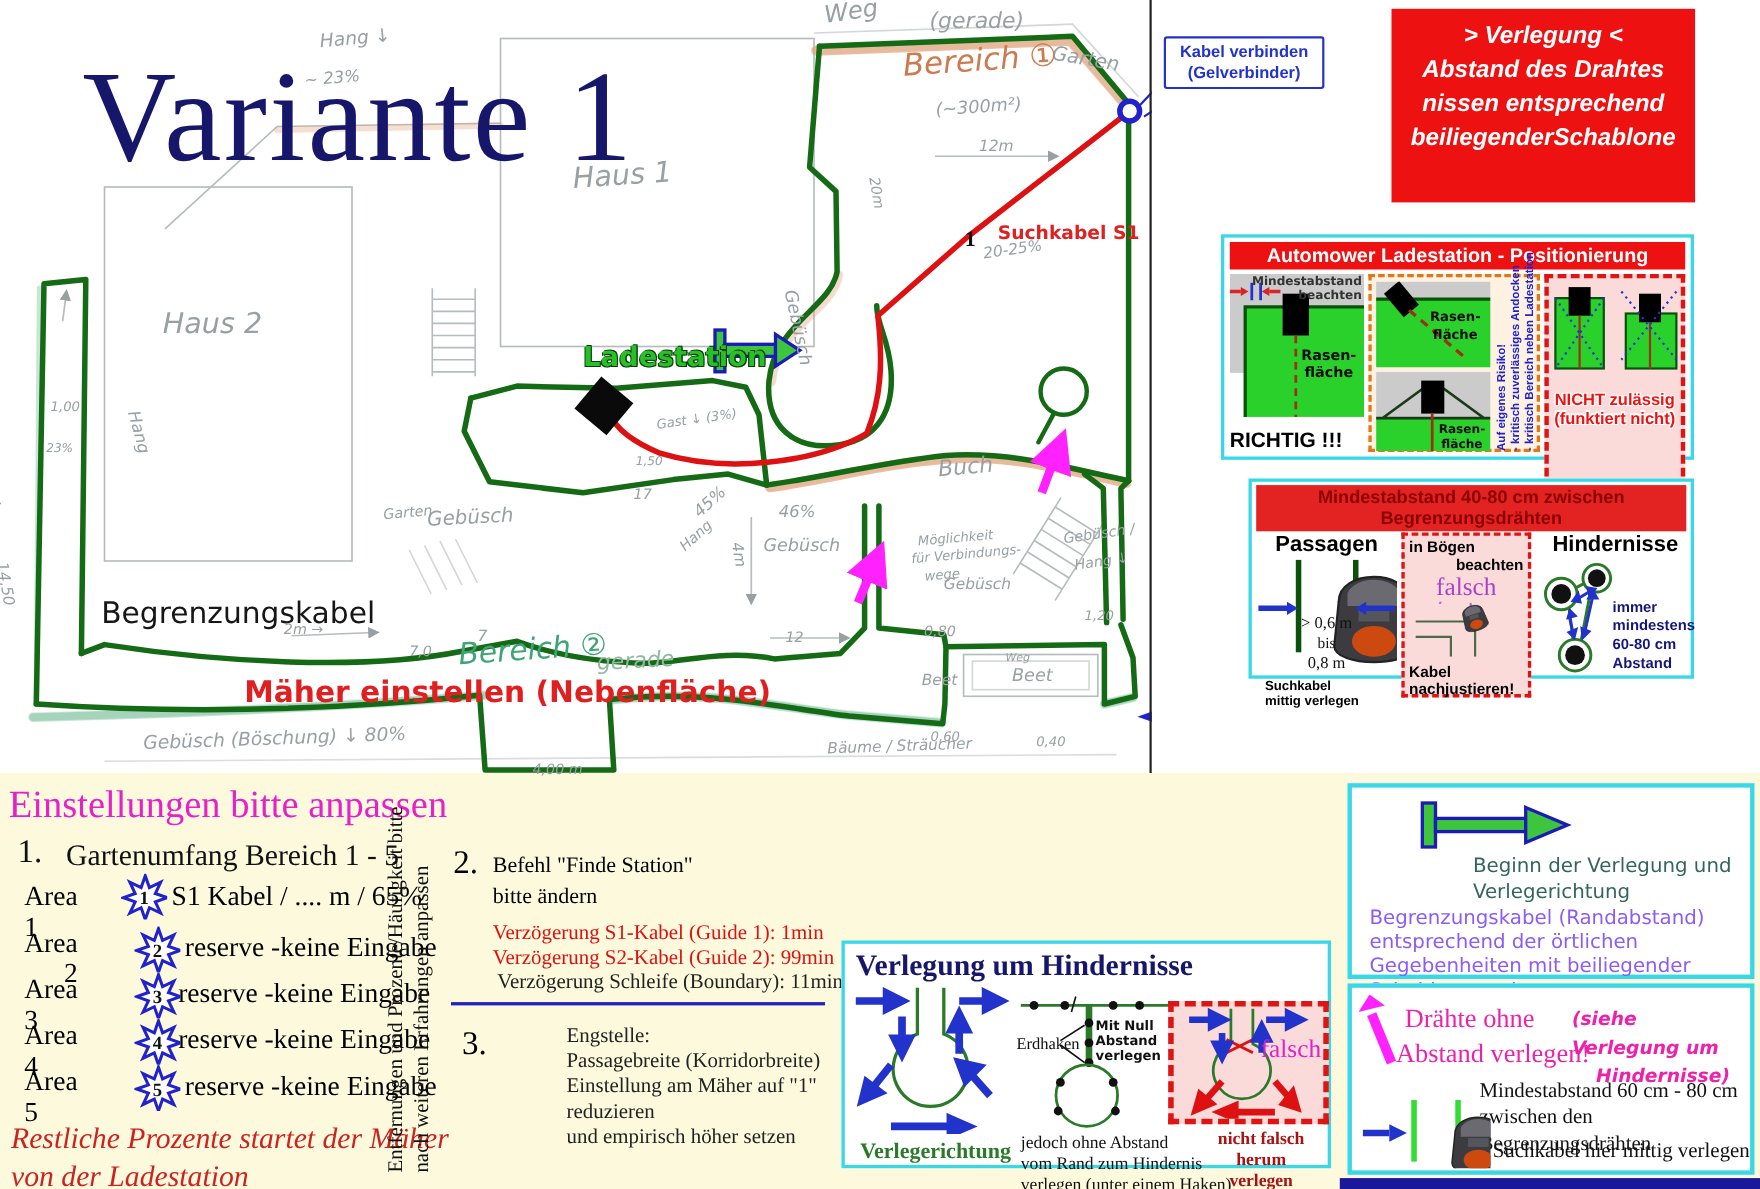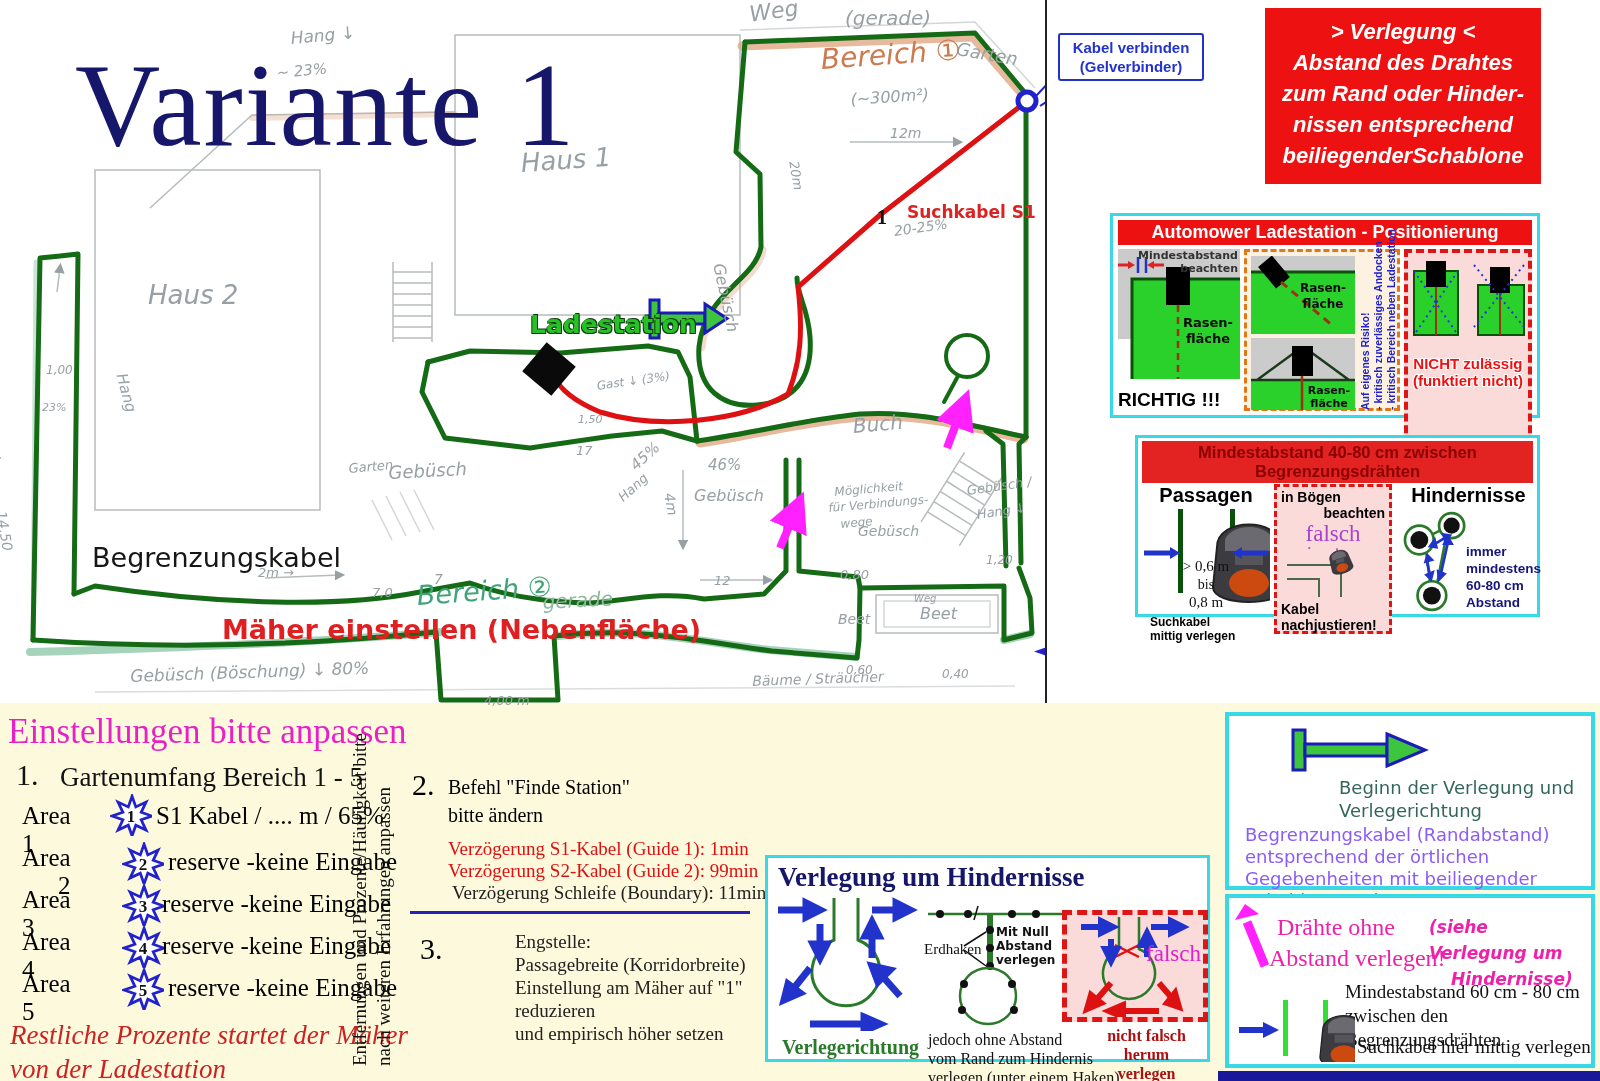--- a/index.html
+++ b/index.html
@@ -138,21 +138,20 @@
   <div class="abs sans" style="left:92px;top:542px;color:#161616;font-size:27px;">Begrenzungskabel</div>
 
   <div class="abs sans" style="left:222px;top:614px;color:#e02020;font-weight:bold;font-size:27px;">Mäher einstellen (Nebenfläche)</div>
 
   <div class="abs" style="left:1045px;top:0;width:2px;height:706px;background:#222;"></div>
 
   <div class="abs" style="left:1265px;top:8px;width:276px;height:176px;background:#ee1111;color:#fff;
               font-weight:bold;font-style:italic;font-size:22px;line-height:31px;text-align:center;padding-top:8px;box-sizing:border-box;">
     <div>&gt; Verlegung &lt;</div>
     <div>Abstand des Drahtes</div>
-    <div>zum Rand oder Hinder-</div>
     <div>nissen entsprechend</div>
     <div>beiliegenderSchablone</div>
   </div>
 
   <div class="cyanbox" style="left:1110px;top:213px;width:430px;height:205px;border-width:3px;">
     <div style="margin:4px 5px 2px 5px;background:#ee1111;color:#fff;font-weight:bold;font-size:18px;text-align:center;padding:2px 0;">Automower Ladestation - Positionierung</div>
     <div style="display:flex;gap:4px;padding:2px 5px;">
 
       <div style="width:122px;position:relative;">
         <svg width="122" height="130" viewBox="0 0 122 130">

